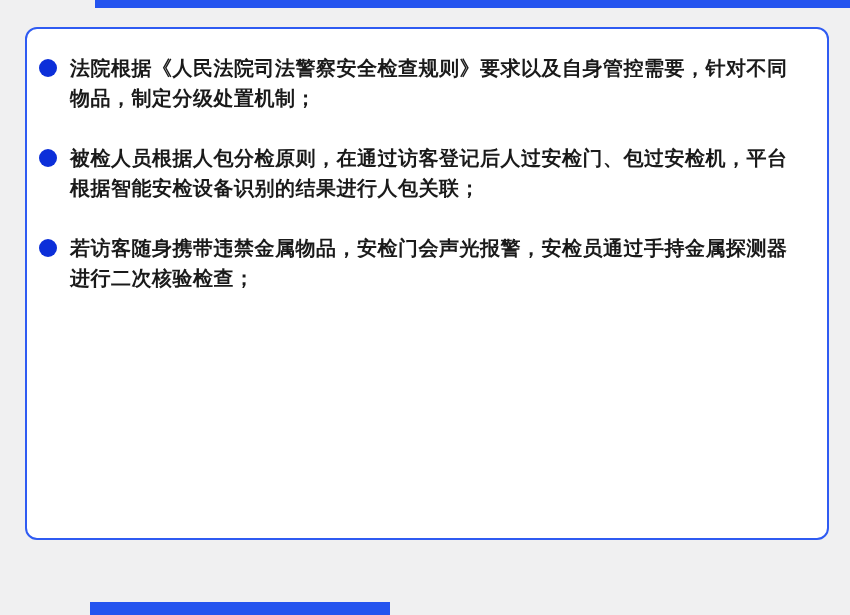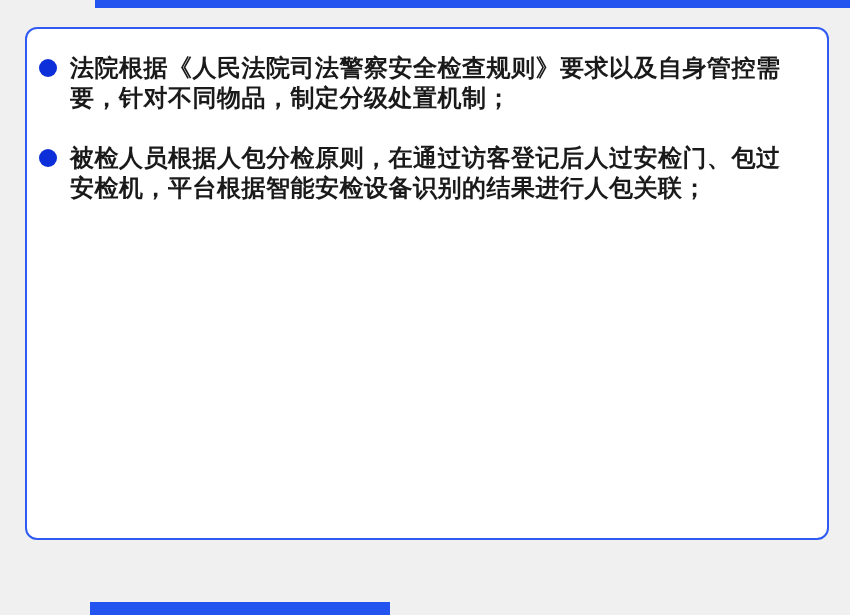--- a/index.html
+++ b/index.html
@@ -50,21 +50,21 @@
   .bullet-dot {
     flex: 0 0 auto;
     width: 18px;
     height: 18px;
     border-radius: 50%;
     background: #0c2fd9;
     margin: 6px 13px 0 0;
   }
   .bullet-text {
     margin: 0;
-    font-size: 24px;
+    font-size: 20px;
     line-height: 30px;
     font-weight: 700;
     color: #1a1a1a;
     letter-spacing: 0.5px;
   }
 </style>
 </head>
 <body>
 
 <div class="accent-bar top"></div>
@@ -74,18 +74,22 @@
   <div class="bullet-row">
     <span class="bullet-dot"></span>
     <p class="bullet-text">法院根据《人民法院司法警察安全检查规则》要求以及自身管控需要，针对不同物品，制定分级处置机制；</p>
   </div>
 
   <div class="bullet-row">
     <span class="bullet-dot"></span>
     <p class="bullet-text">被检人员根据人包分检原则，在通过访客登记后人过安检门、包过安检机，平台根据智能安检设备识别的结果进行人包关联；</p>
   </div>
 
+  <div class="bullet-row">
+    <span class="bullet-dot"></span>
+    <p class="bullet-text">若访客随身携带违禁金属物品，安检门会声光报警，安检员通过手持金属探测器进行二次核验检查；</p>
+  </div>
 
 
 
 </div>
 
 <div class="accent-bar bottom"></div>
 
 </body></html>

